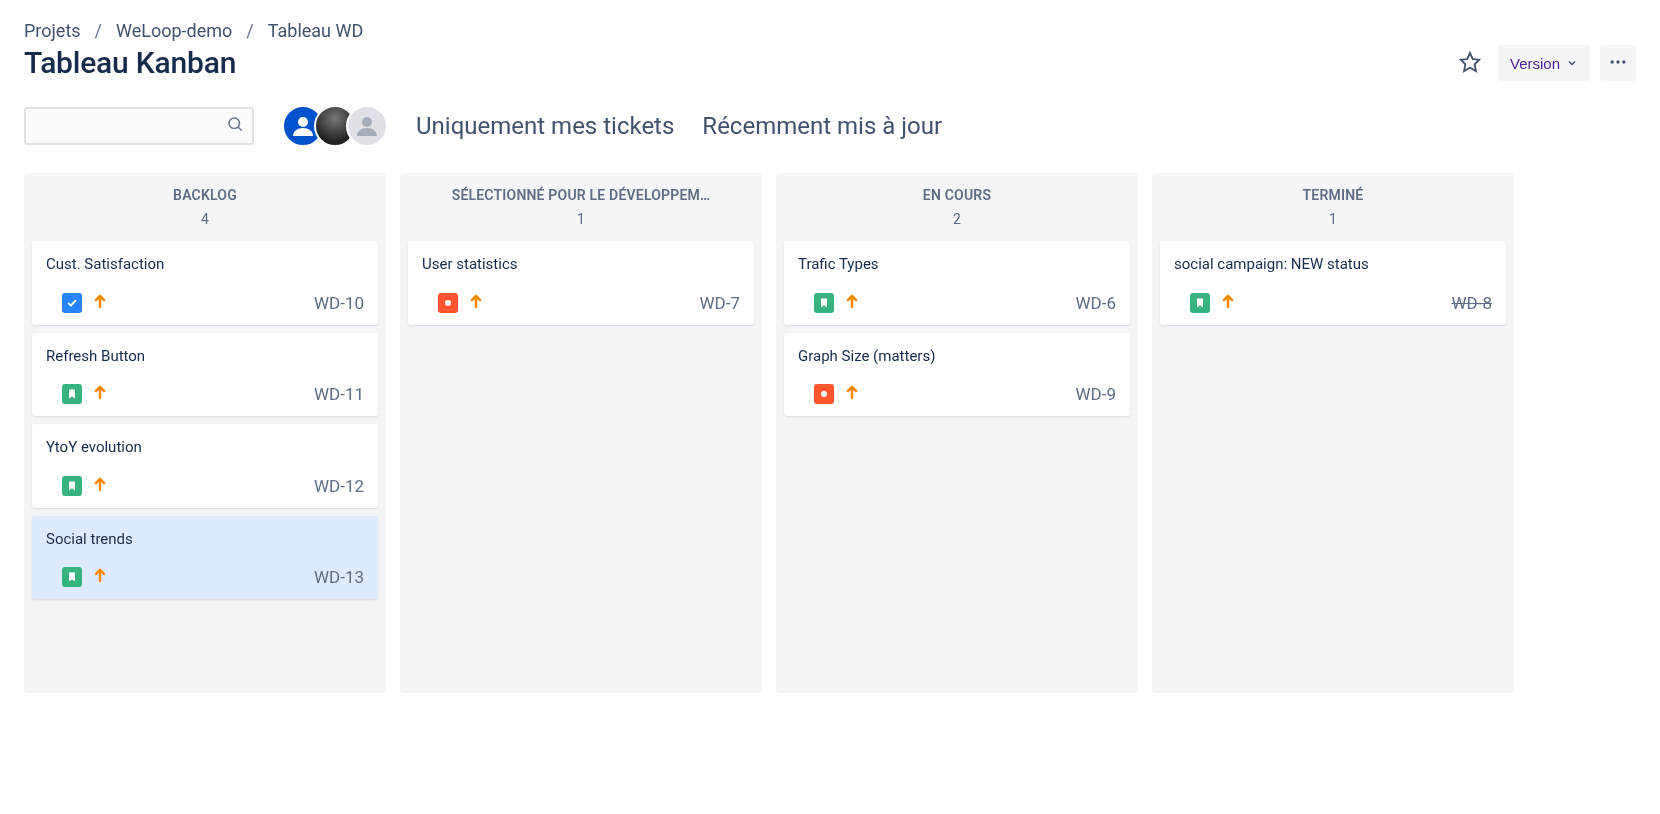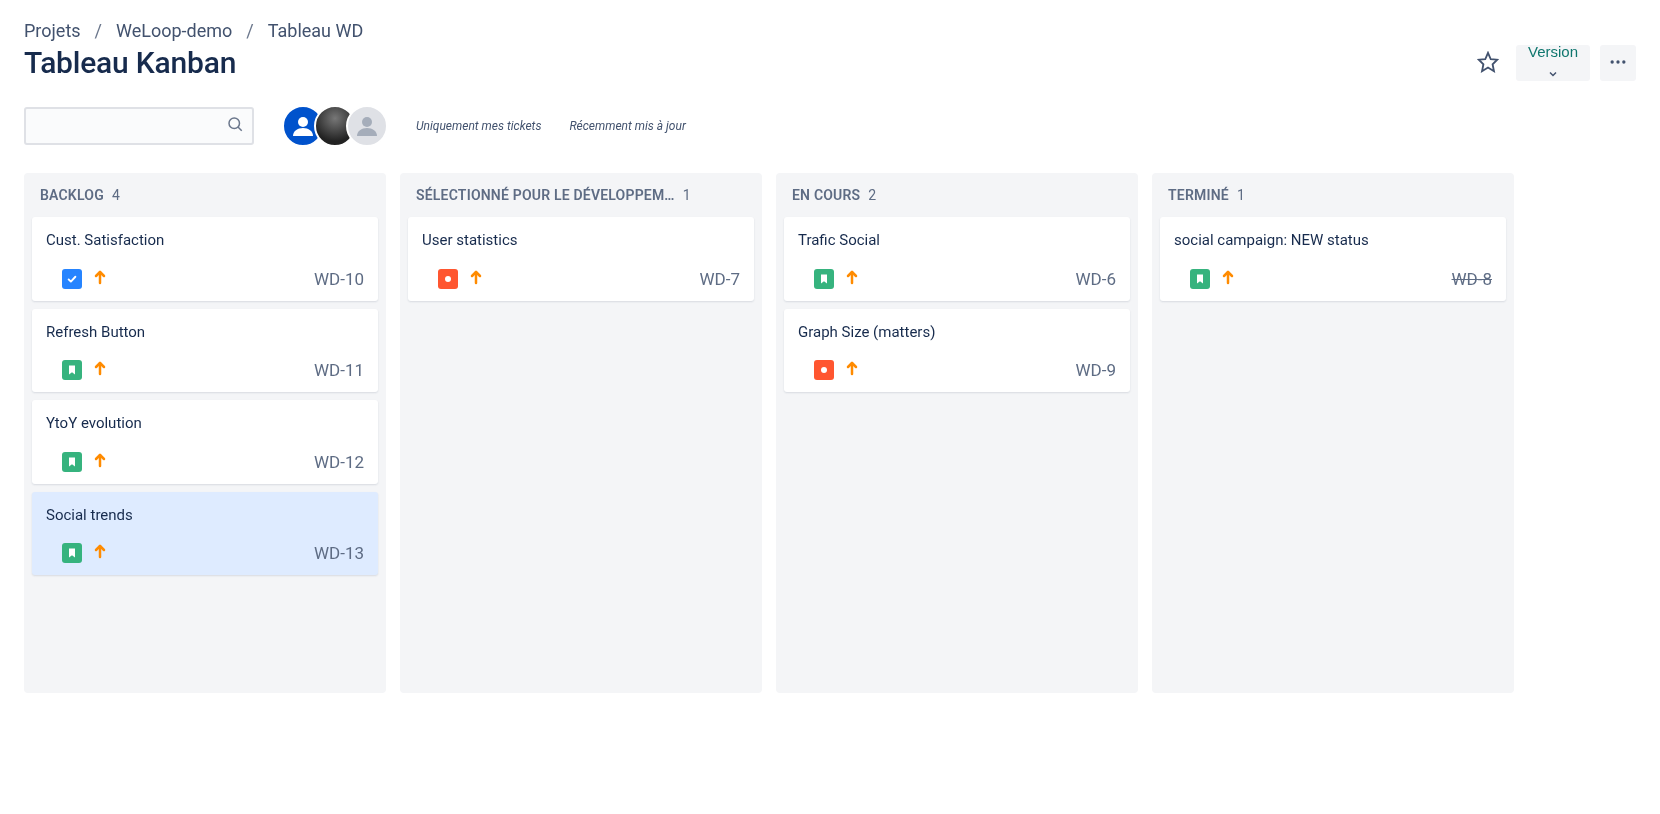--- a/index.html
+++ b/index.html
@@ -11,23 +11,22 @@
   }
   .breadcrumb { display: flex; align-items: center; gap: 14px; color: #42526e; font-size: 18px; margin-bottom: 4px; }
   .breadcrumb a { color: #42526e; text-decoration: none; }
   .breadcrumb-sep { color: #6b778c; }
   .title-row { display: flex; align-items: flex-start; justify-content: space-between; margin-bottom: 24px; }
   h1.page-title { font-size: 30px; font-weight: 500; color: #172b4d; letter-spacing: -0.2px; }
   .title-actions { display: flex; align-items: center; gap: 10px; }
   .icon-btn, .chip-btn {
     display: inline-flex; align-items: center; justify-content: center;
     height: 36px; min-width: 36px; border-radius: 3px;
-    background: #f4f5f7; color: #0f766e; font-size: 15px; cursor: pointer;
+    background: #f4f5f7; color: #4c1d95; font-size: 15px; cursor: pointer;
     border: none;
-    flex-direction: column;
   }
   .chip-btn { padding: 0 12px; gap: 6px; font-weight: 500; }
   .star-btn { background: transparent; }
   .star-btn svg { width: 22px; height: 22px; }
   .toolbar { display: flex; align-items: center; gap: 28px; margin-bottom: 26px; }
   .search-box {
     position: relative; width: 230px; height: 38px;
     background: #fafbfc; border: 2px solid #dfe1e6; border-radius: 3px;
     display: flex; align-items: center;
   }
@@ -41,33 +40,33 @@
     width: 42px; height: 42px; border-radius: 50%;
     border: 2px solid #fff; margin-left: -10px;
     display: flex; align-items: center; justify-content: center;
     overflow: hidden;
   }
   .avatar:first-child { margin-left: 0; }
   .av1 { background: #0052cc; }
   .av2 { background: radial-gradient(circle at 50% 30%, #777 0%, #222 70%); }
   .av3 { background: #dfe1e6; }
   .avatar svg { width: 24px; height: 24px; }
-  .filter-link { color: #42526e; font-size: 12px; cursor: pointer; font-style: italic; }
+  .filter-link { color: #42526e; font-size: 24px; cursor: pointer; }
 
   .board { display: flex; gap: 14px; align-items: flex-start; }
   .column {
     width: 362px; background: #f4f5f7; border-radius: 4px;
     padding: 14px 8px 8px 8px; min-height: 520px;
     flex-shrink: 0;
   }
   .column-header {
     display: flex; align-items: center; gap: 8px;
     padding: 0 8px 14px 8px;
     color: #5e6c84; font-size: 14px; font-weight: 600;
-    text-transform: uppercase; letter-spacing: 0.2px;
+    text-transform: uppercase; letter-spacing: 0.2px; flex-direction: column;
   }
   .column-header .count { font-weight: 400; }
   .card {
     background: #fff; border-radius: 3px;
     box-shadow: 0 1px 2px rgba(9,30,66,0.12);
     padding: 14px 14px 12px 14px; margin-bottom: 8px;
     cursor: pointer;
   }
   .card.selected { background: #deebff; }
   .card-title { font-size: 15px; color: #172b4d; margin-bottom: 18px; line-height: 1.3; }
@@ -249,21 +248,21 @@
           <span class="card-key">WD-7</span>
         </div>
       </div>
     </div>
     <div class="column">
       <div class="column-header">
         <span>En cours</span>
         <span class="count">2</span>
       </div>
       <div class="card">
-        <div class="card-title">Trafic Social</div>
+        <div class="card-title">Trafic Types</div>
         <div class="card-footer">
           <div class="card-meta">
             <span class="type-icon type-story">
               <svg viewBox="0 0 16 16" fill="#fff">
                 <path d="M4 2h8v12l-4-3-4 3z"></path>
               </svg>
             </span>
             <span class="priority-icon"><svg viewBox="0 0 16 16" fill="none" stroke="#ff8b00" stroke-width="2.5" stroke-linecap="round" stroke-linejoin="round">
                 <line x1="8" y1="14" x2="8" y2="3"></line>
                 <polyline points="4 7 8 3 12 7"></polyline>

